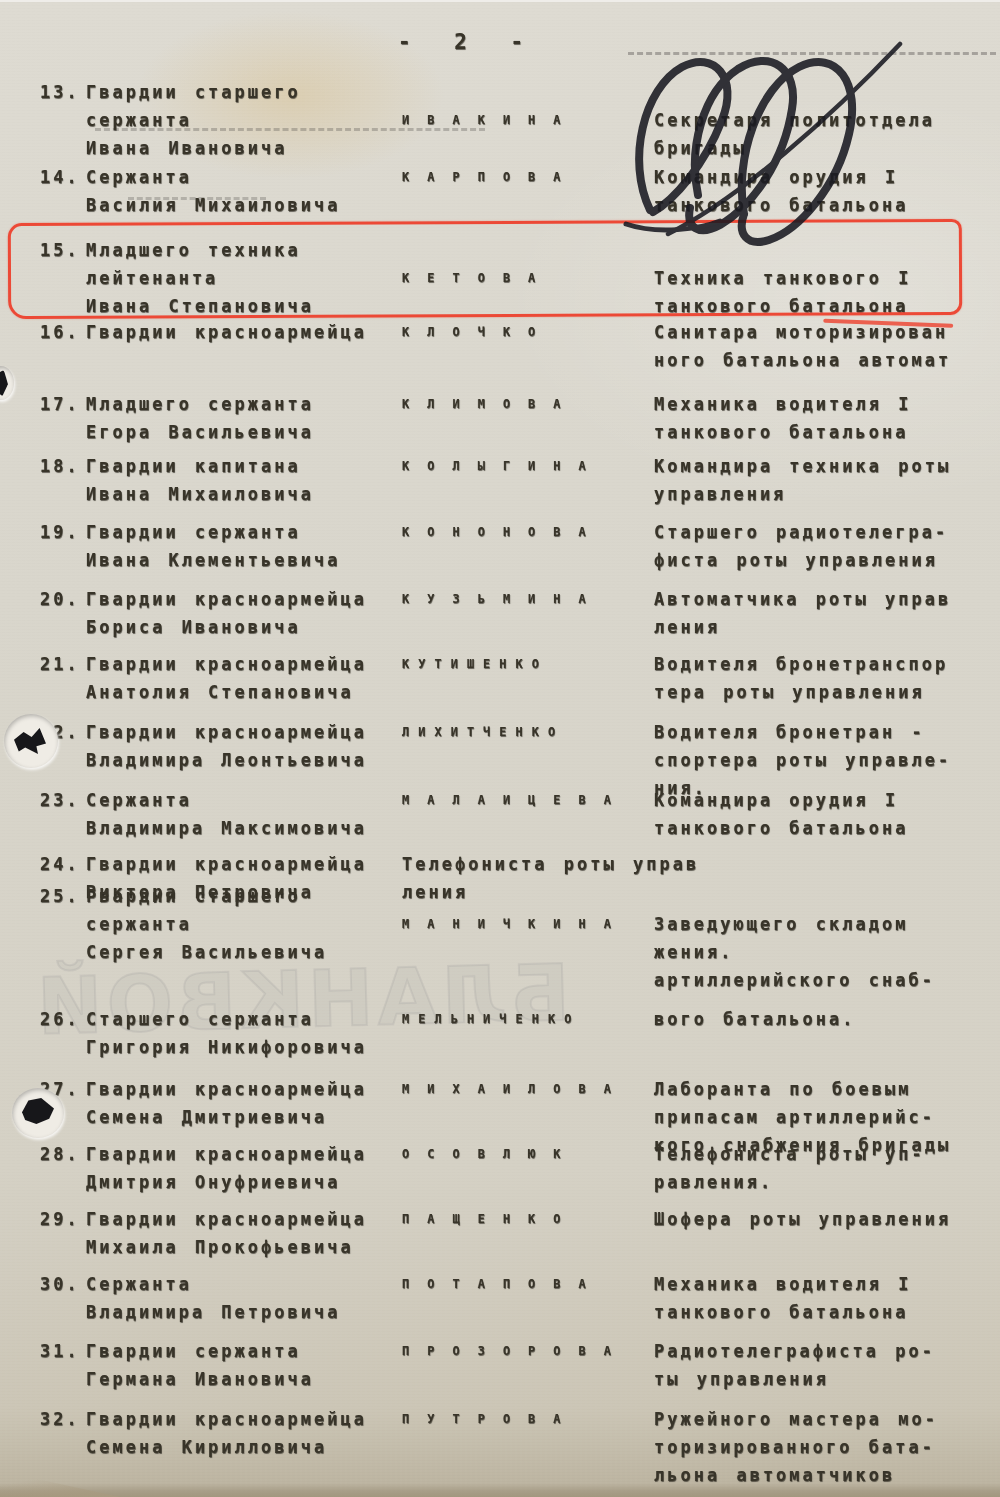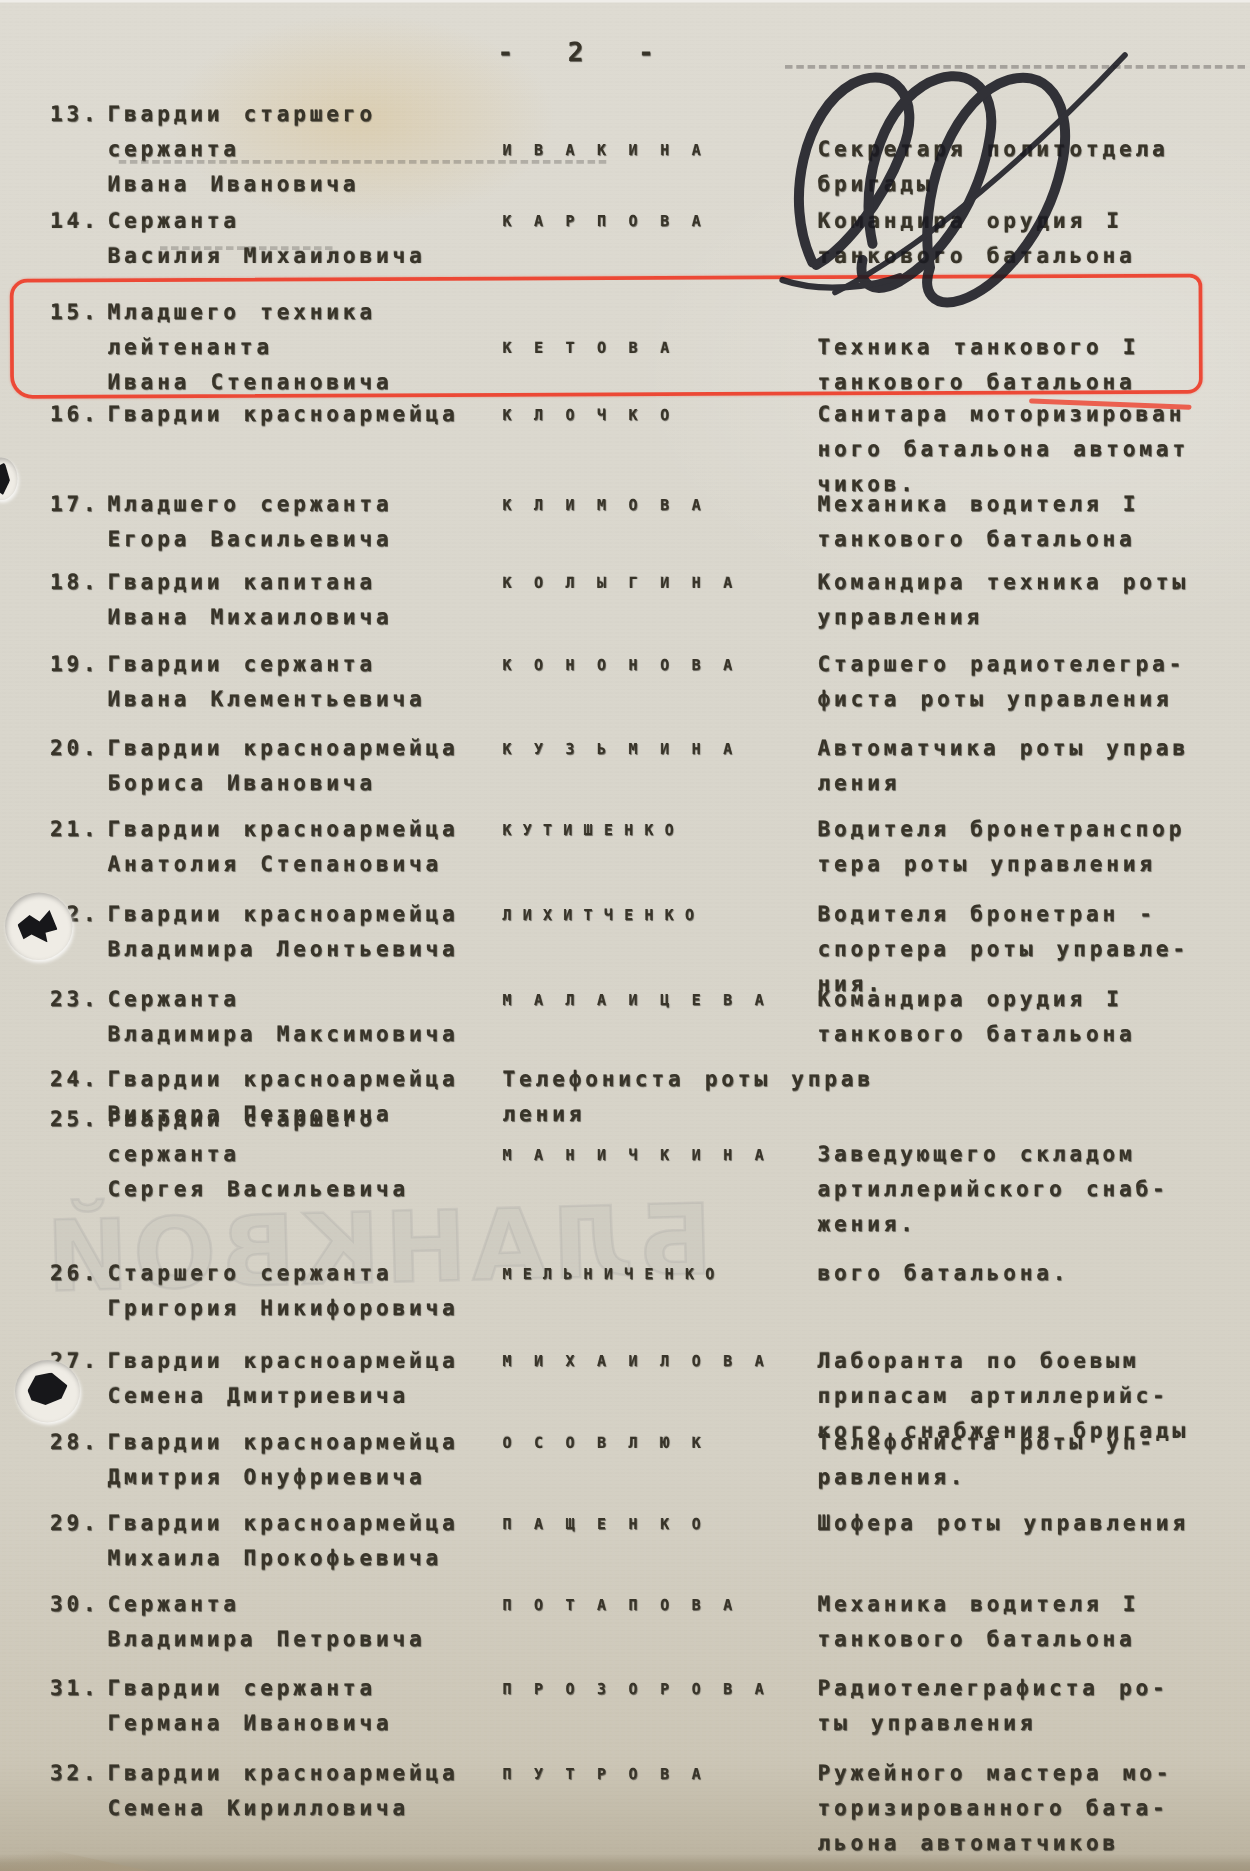--- a/index.html
+++ b/index.html
@@ -137,21 +137,20 @@
 
 <div class="entry tw r16">
   <div class="num">16.</div>
   <div class="left">
     <div>Гвардии красноармейца</div>
   </div>
   <div class="surname">КЛОЧКО</div>
   <div class="pos">
     <div>Санитара моторизирован</div>
     <div>ного батальона автомат</div>
-    <div>чиков.</div>
   </div>
 </div>
 
 <div class="entry tw r17">
   <div class="num">17.</div>
   <div class="left">
     <div>Младшего сержанта</div>
     <div>Егора Васильевича</div>
   </div>
   <div class="surname">КЛИМОВА</div>
@@ -255,22 +254,22 @@
 <div class="entry tw r25 tall">
   <div class="num">25.</div>
   <div class="left">
     <div>Гвардии старшего</div>
     <div>сержанта</div>
     <div>Сергея Васильевича</div>
   </div>
   <div class="surname">МАНИЧКИНА</div>
   <div class="pos">
     <div>Заведующего складом</div>
+    <div>жения.</div>
     <div>артиллерийского снаб-</div>
-    <div>жения.</div>
   </div>
 </div>
 
 <div class="entry tw r26">
   <div class="num">26.</div>
   <div class="left">
     <div>Старшего сержанта</div>
     <div>Григория Никифоровича</div>
   </div>
   <div class="surname long">МЕЛЬНИЧЕНКО</div>

